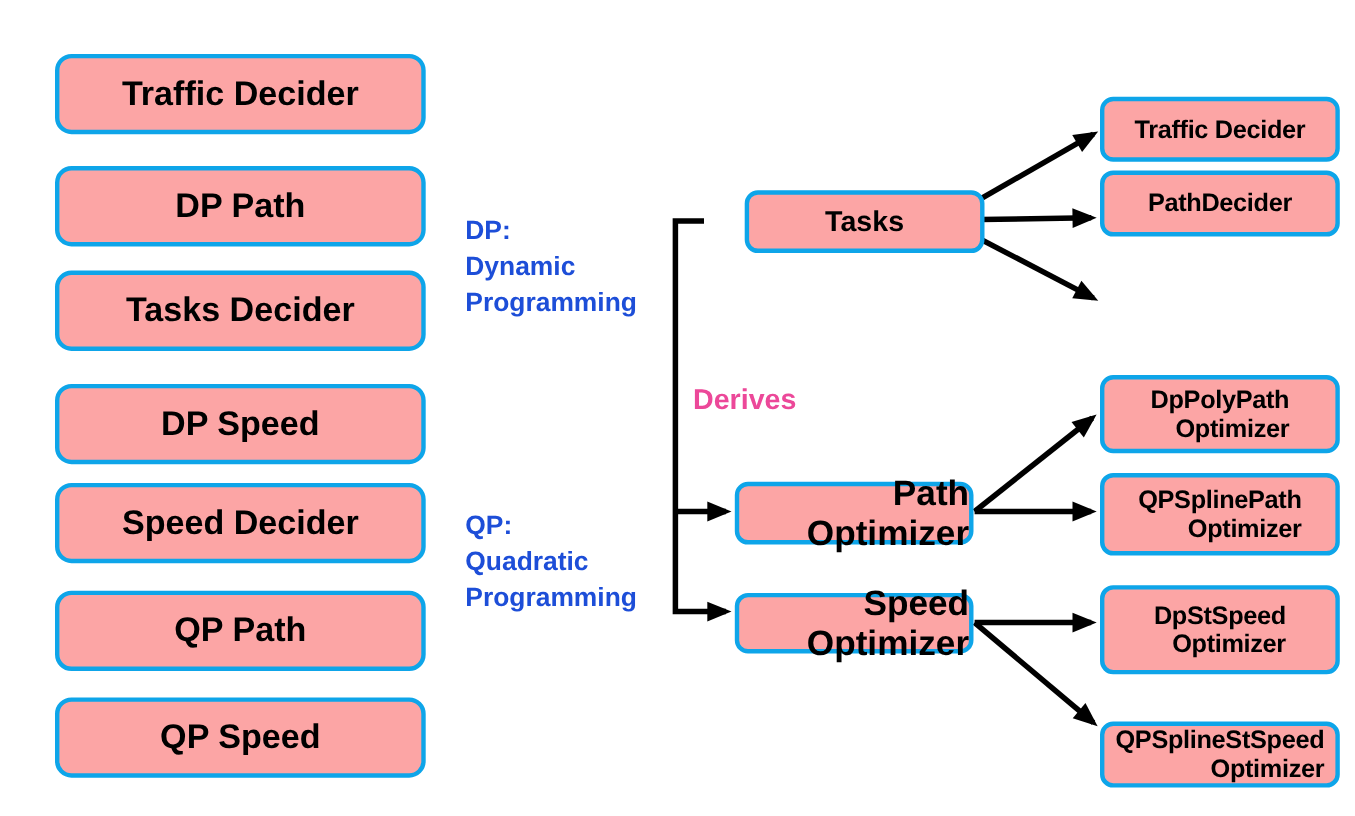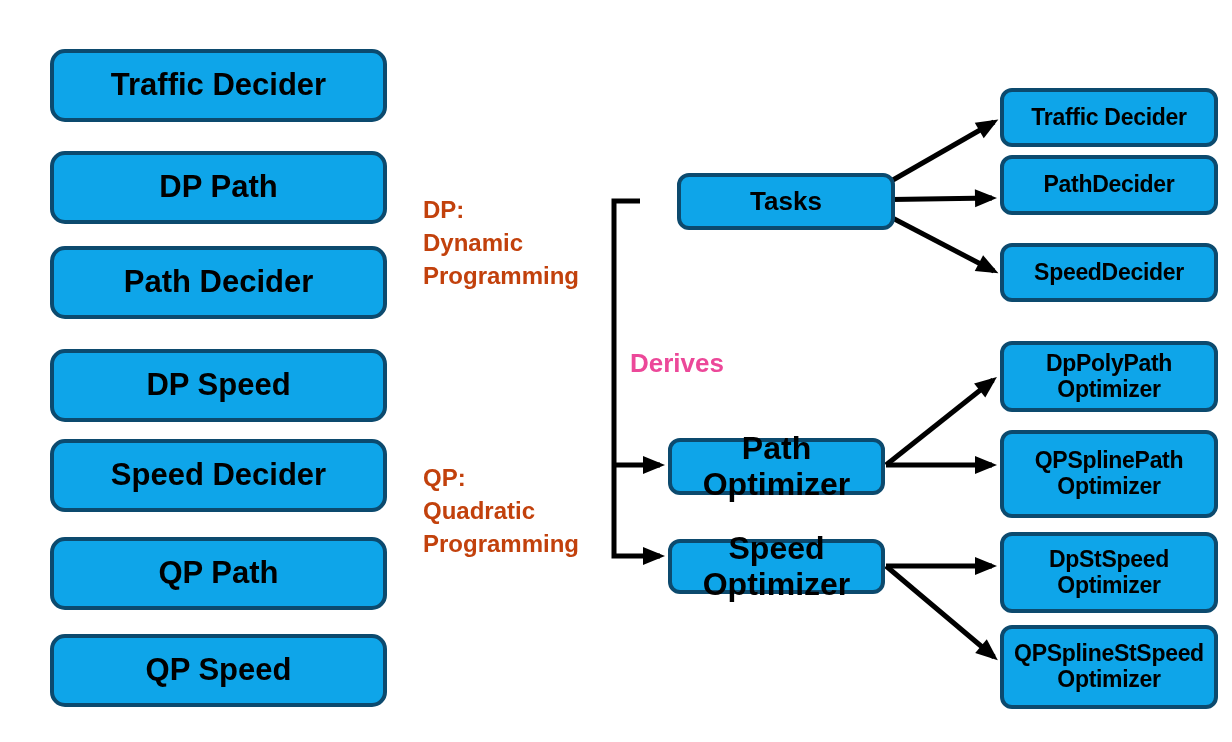--- a/index.html
+++ b/index.html
@@ -18,28 +18,28 @@
   .arrow-layer {
     position: absolute;
     left: 0;
     top: 0;
     width: 1232px;
     height: 742px;
   }
   .box {
     position: absolute;
     box-sizing: border-box;
-    background: #0ea5e9;
-    border: 4px solid #0c4a6e;
+    background: #fca5a5;
+    border: 4px solid #0ea5e9;
     color: #000000;
     font-weight: bold;
     display: flex;
     align-items: center;
     justify-content: center;
-    text-align: center;
+    text-align: right;
     white-space: pre-line;
     line-height: 1.12;
   }
   .lbox {
     left: 50px;
     width: 337px;
     height: 73px;
     border-radius: 15px;
     font-size: 31px;
   }
@@ -57,21 +57,21 @@
   .rbox {
     left: 1000px;
     width: 218px;
     border-radius: 12px;
     font-size: 23px;
     letter-spacing: -0.3px;
   }
   .legend {
     position: absolute;
     left: 423px;
-    color: #c2410c;
+    color: #1d4ed8;
     font-weight: bold;
     font-size: 24px;
     line-height: 33px;
     white-space: pre-line;
   }
   .edge-label {
     position: absolute;
     left: 630px;
     top: 348px;
     color: #ec4899;
@@ -101,44 +101,43 @@
 
     <path d="M886,465 L993,380" stroke="#000000" stroke-width="5" marker-end="url(#ah)"></path>
     <path d="M886,465 L992,465" stroke="#000000" stroke-width="5" marker-end="url(#ah)"></path>
 
     <path d="M886,566 L992,566" stroke="#000000" stroke-width="5" marker-end="url(#ah)"></path>
     <path d="M886,566 L994,657" stroke="#000000" stroke-width="5" marker-end="url(#ah)"></path>
   </svg>
 
   <div class="box lbox" style="top:49px">Traffic Decider</div>
   <div class="box lbox" style="top:151px">DP Path</div>
-  <div class="box lbox" style="top:246px">Path Decider</div>
+  <div class="box lbox" style="top:246px">Tasks Decider</div>
   <div class="box lbox" style="top:349px">DP Speed</div>
   <div class="box lbox" style="top:439px">Speed Decider</div>
   <div class="box lbox" style="top:537px">QP Path</div>
   <div class="box lbox" style="top:634px">QP Speed</div>
 
   <div class="legend" style="top:193px">DP:
 Dynamic
 Programming</div>
   <div class="legend" style="top:461px">QP:
 Quadratic
 Programming</div>
 
   <div class="edge-label">Derives</div>
 
   <div class="box tbox" style="left:677px; top:173px; height:57px">Tasks</div>
   <div class="box obox" style="top:438px; height:57px">Path Optimizer</div>
   <div class="box obox" style="top:539px; height:55px">Speed Optimizer</div>
 
   <div class="box rbox" style="top:88px;  height:59px">Traffic Decider</div>
   <div class="box rbox" style="top:155px; height:60px">PathDecider</div>
-  <div class="box rbox" style="top:243px; height:59px">SpeedDecider</div>
   <div class="box rbox" style="top:341px; height:71px">DpPolyPath
 Optimizer</div>
-  <div class="box rbox" style="top:430px; height:88px">QPSplinePath
+  <div class="box rbox" style="top:430px; height:75px">QPSplinePath
 Optimizer</div>
   <div class="box rbox" style="top:532px; height:81px">DpStSpeed
 Optimizer</div>
-  <div class="box rbox" style="top:625px; height:84px">QPSplineStSpeed
+  <div class="box rbox" style="top:656px; height:60px">QPSplineStSpeed
 Optimizer</div>
 
 </div>
 
 </body></html>

